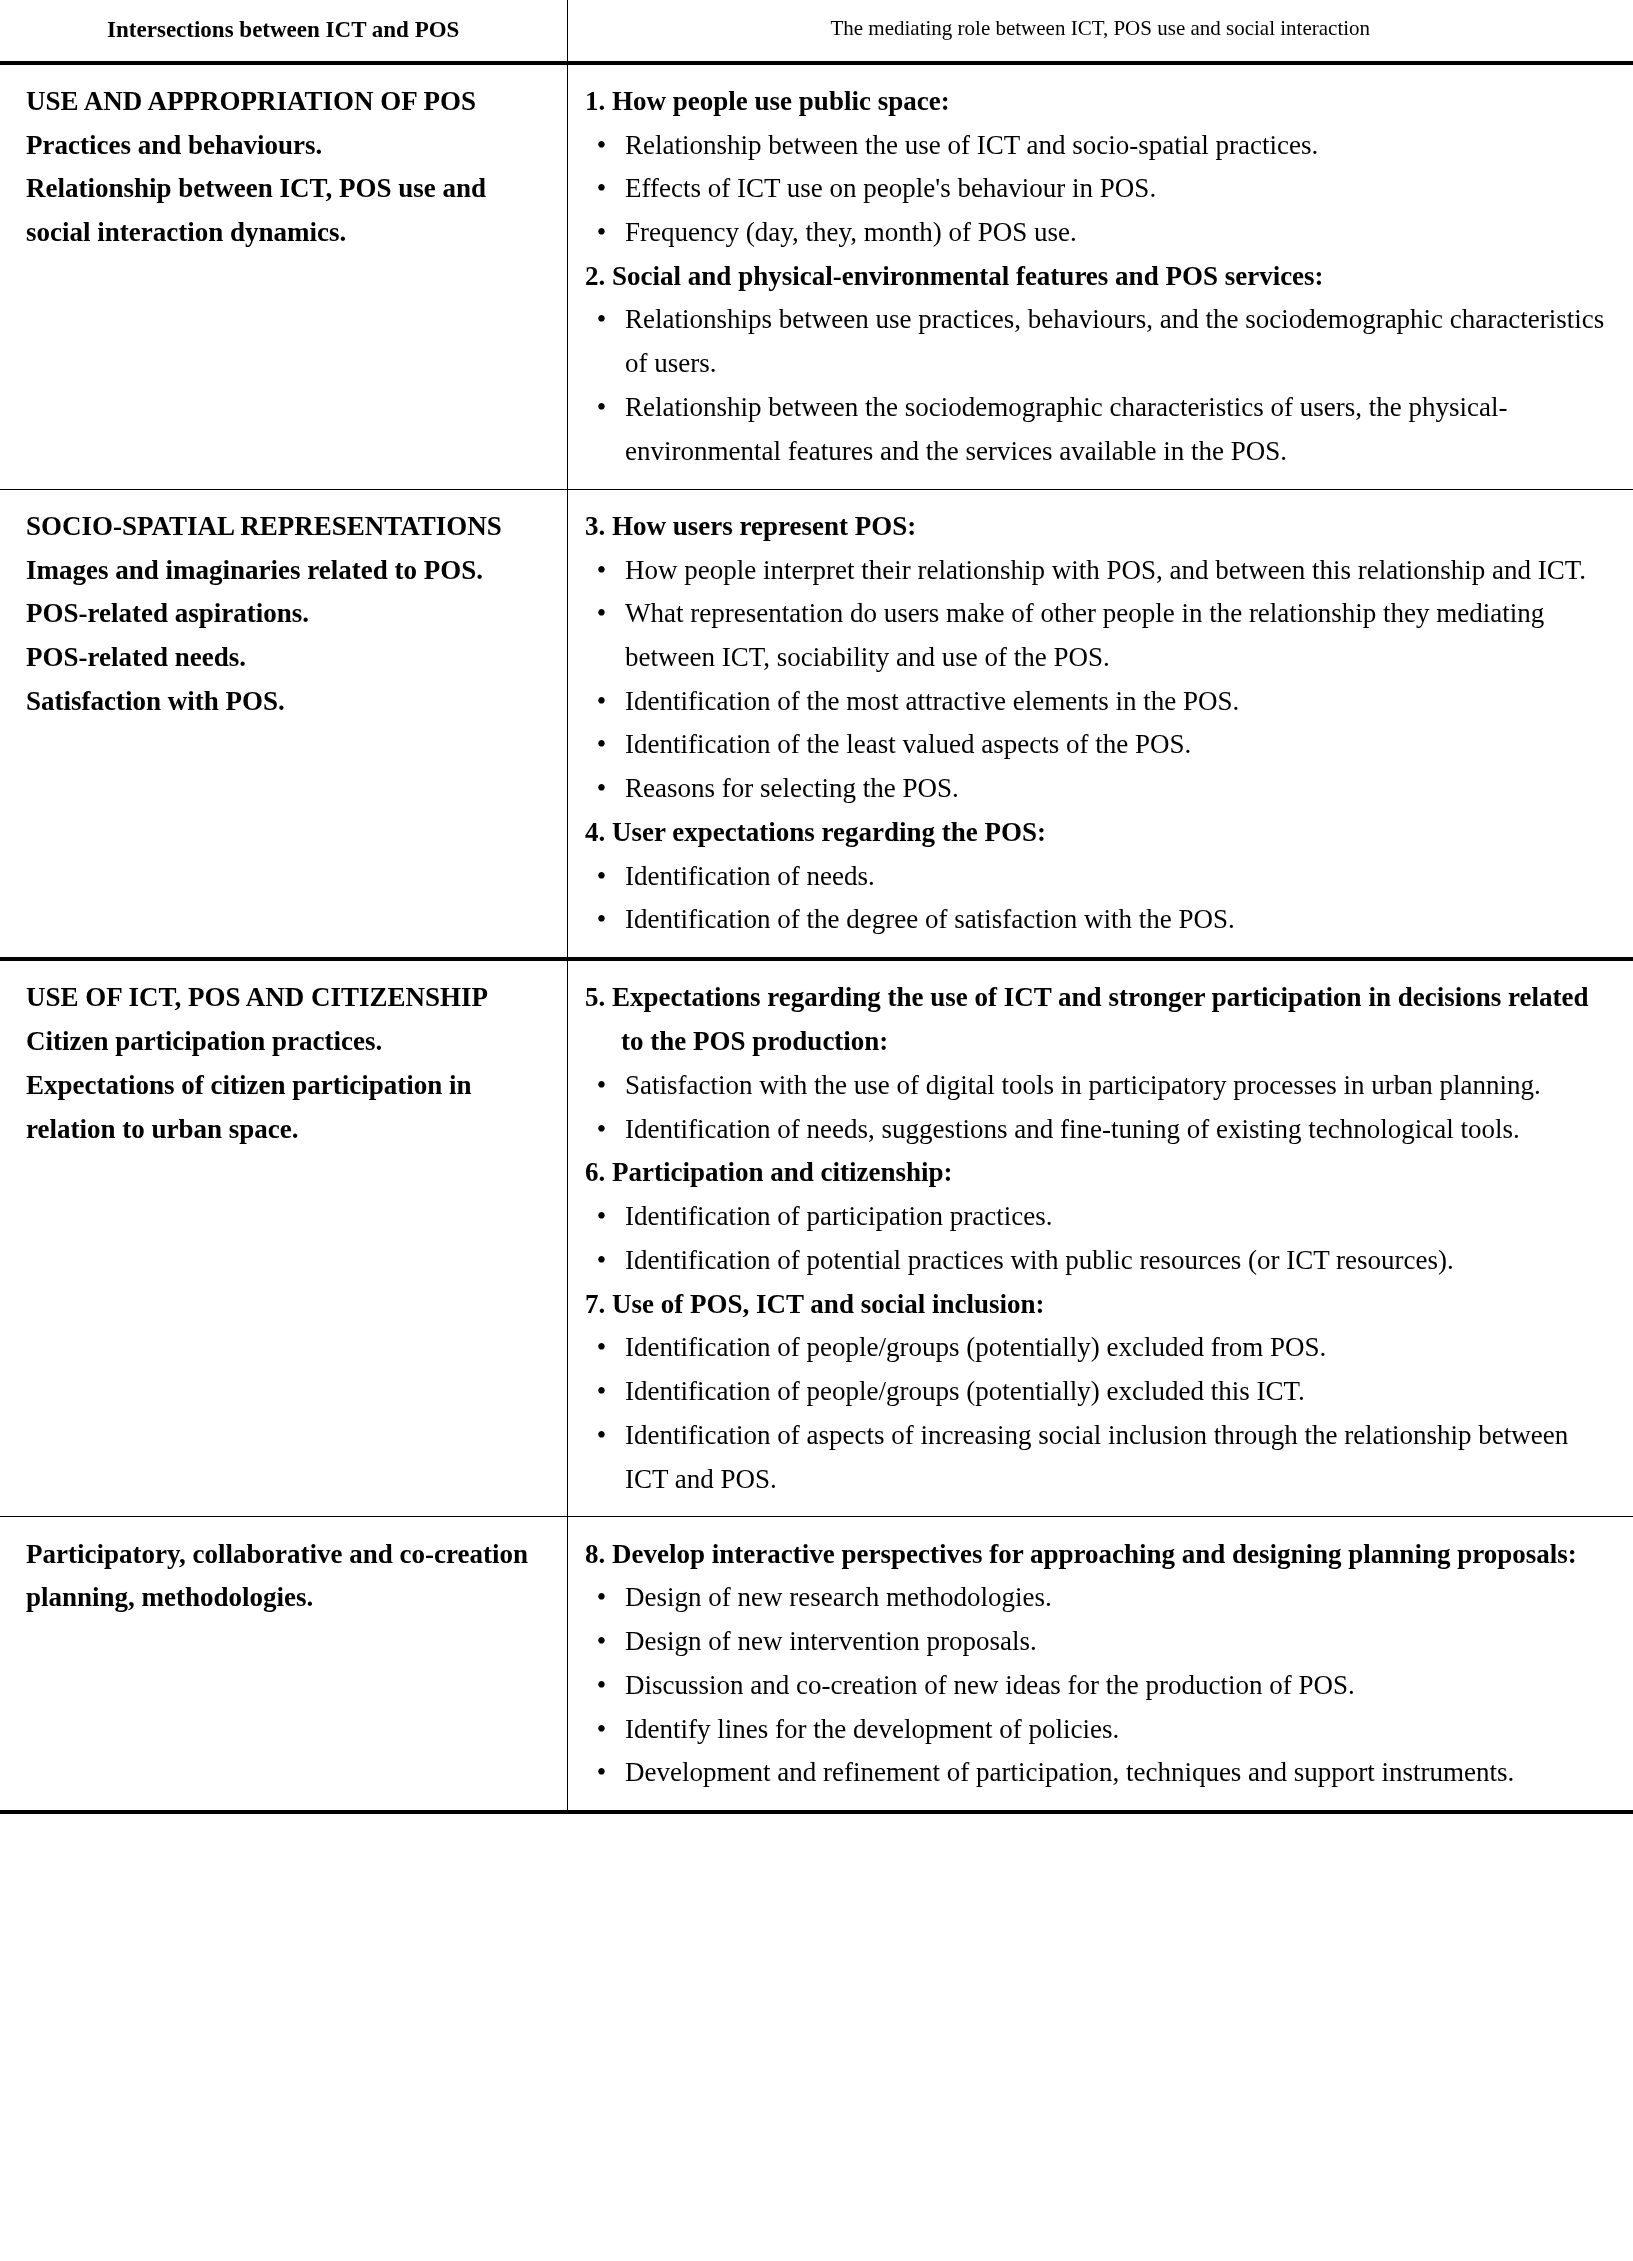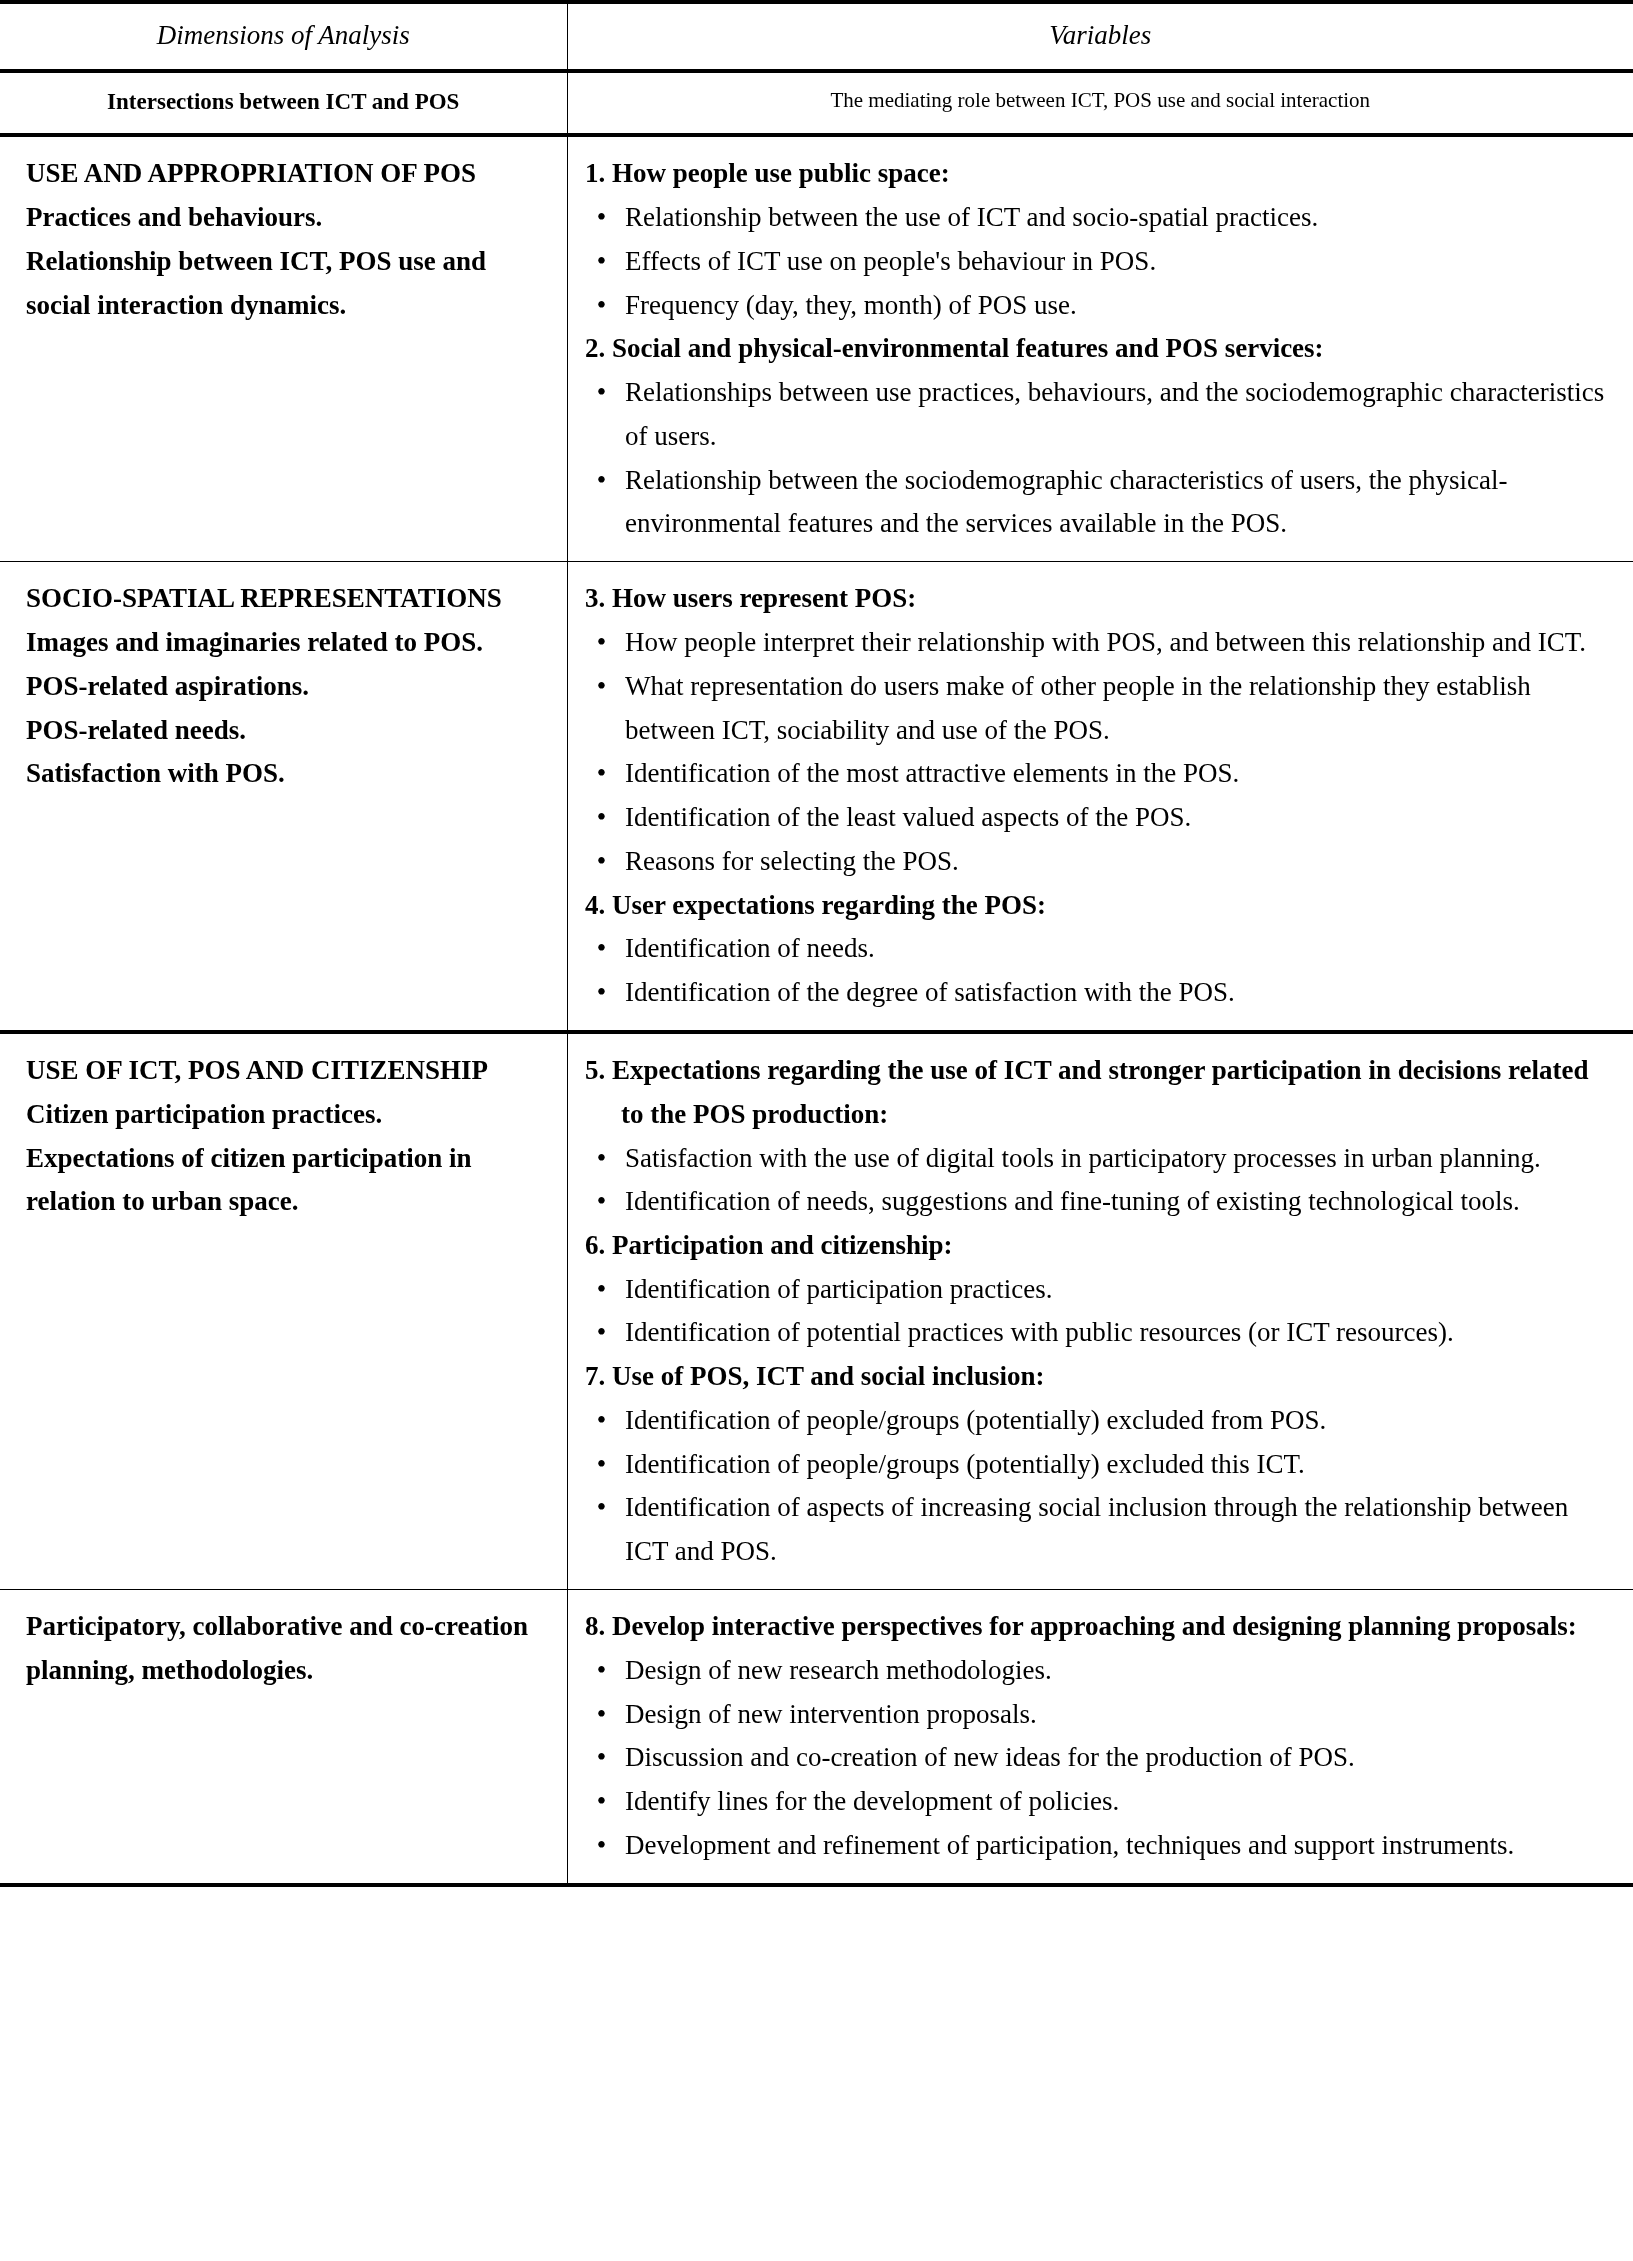--- a/index.html
+++ b/index.html
@@ -129,24 +129,20 @@
 <body>
 
 <div class="table-wrap">
   <table class="analysis-table">
     <colgroup>
       <col class="col-dimensions">
       <col class="col-variables">
     </colgroup>
     <tbody>
 
-      <tr class="rule-top rule-thick">
-        <td class="hdr-cell">Dimensions of Analysis</td>
-        <td class="hdr-cell vline">Variables</td>
-      </tr>
 
       <tr class="rule-thick">
         <td class="sub-cell-left">Intersections between ICT and POS</td>
         <td class="sub-cell-right vline">The mediating role between ICT, POS use and social interaction</td>
       </tr>
 
       <tr class="rule-thin">
         <td class="dim-cell">
           <div class="dim-line">USE AND APPROPRIATION OF POS</div>
           <div class="dim-line">Practices and behaviours.</div>
@@ -172,21 +168,21 @@
           <div class="dim-line">SOCIO-SPATIAL REPRESENTATIONS</div>
           <div class="dim-line">Images and imaginaries related to POS.</div>
           <div class="dim-line">POS-related aspirations.</div>
           <div class="dim-line">POS-related needs.</div>
           <div class="dim-line">Satisfaction with POS.</div>
         </td>
         <td class="var-cell vline">
           <div class="group-head">3. How users represent POS:</div>
           <ul class="bullets">
             <li><span class="bullet-dot">•</span><span>How people interpret their relationship with POS, and between this relationship and ICT.</span></li>
-            <li><span class="bullet-dot">•</span><span>What representation do users make of other people in the relationship they establish between ICT, sociability and use of the POS.</span></li>
+            <li><span class="bullet-dot">•</span><span>What representation do users make of other people in the relationship they mediating between ICT, sociability and use of the POS.</span></li>
             <li><span class="bullet-dot">•</span><span>Identification of the most attractive elements in the POS.</span></li>
             <li><span class="bullet-dot">•</span><span>Identification of the least valued aspects of the POS.</span></li>
             <li><span class="bullet-dot">•</span><span>Reasons for selecting the POS.</span></li>
           </ul>
           <div class="group-head">4. User expectations regarding the POS:</div>
           <ul class="bullets">
             <li><span class="bullet-dot">•</span><span>Identification of needs.</span></li>
             <li><span class="bullet-dot">•</span><span>Identification of the degree of satisfaction with the POS.</span></li>
           </ul>
         </td>

